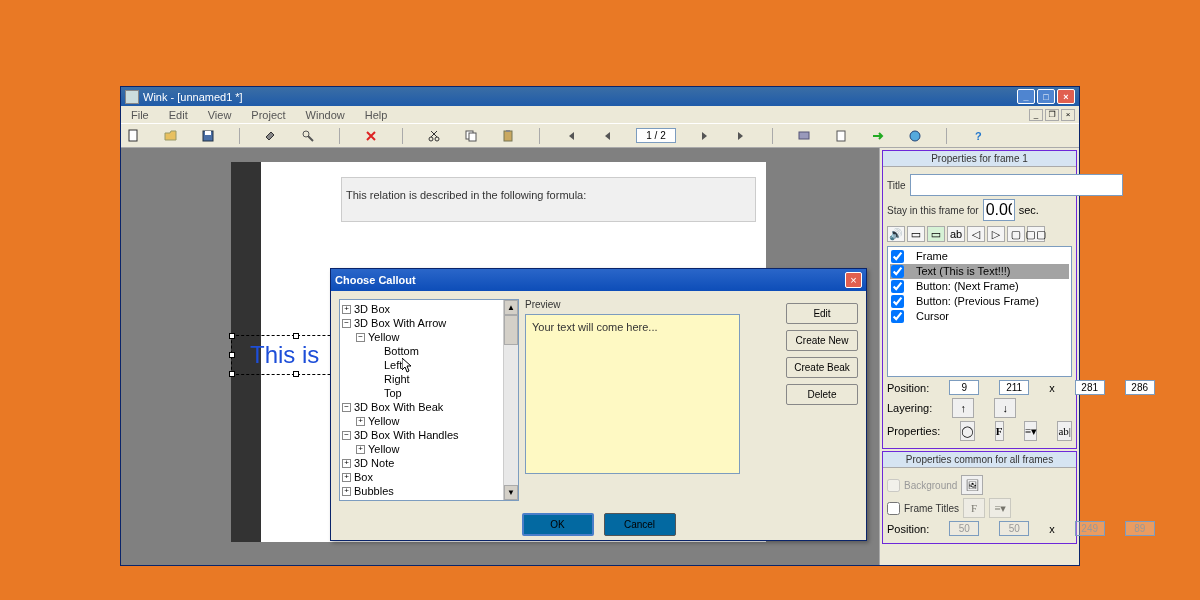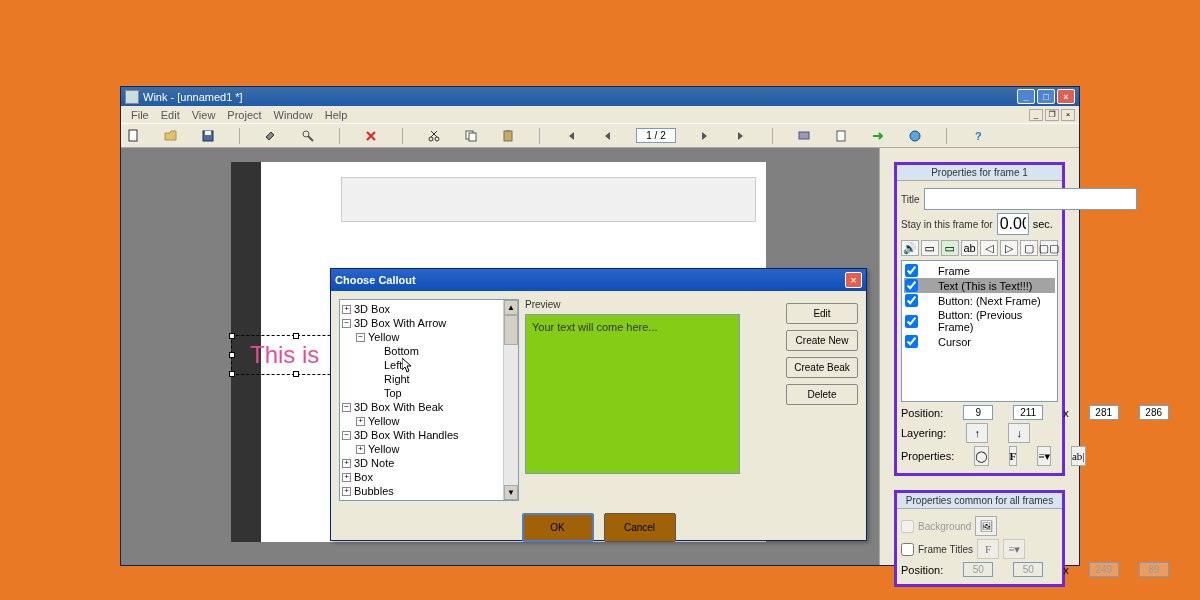--- a/index.html
+++ b/index.html
@@ -3,71 +3,71 @@
 <meta charset="utf-8">
 <style>
 *{box-sizing:border-box;margin:0;padding:0;font-family:Tahoma,Arial,sans-serif;font-size:11px}
 body{background:#e97925;width:1200px;height:600px;overflow:hidden;position:relative}
 .stage{position:absolute;left:120px;top:86px;width:960px;height:480px;background:#ece9d8;border:1px solid #0a246a}
 .titlebar{height:19px;background:linear-gradient(#3b6ea5,#1f5ba9);display:flex;align-items:center;padding:0 4px;color:#fff}
 .titlebar .icon{width:14px;height:14px;background:#cdd;margin-right:4px;border:1px solid #888}
 .titlebar .wbtns{margin-left:auto;display:flex;gap:2px}
 .wbtn{width:18px;height:15px;background:#4f85d0;border:1px solid #fff;border-radius:2px;display:flex;align-items:center;justify-content:center;color:#fff;font-size:9px;font-weight:bold;cursor:pointer}
 .wbtn.close{background:#e15f4f}
-.menubar{height:18px;background:#ece9d8;display:flex;align-items:center;padding:0 4px;gap:0;border-bottom:1px solid #fff}
+.menubar{height:18px;background:#ece9d8;display:flex;align-items:center;padding:0 4px;gap:8px;border-bottom:1px solid #fff}
 .menubar span{padding:2px 6px;color:#555;cursor:pointer}
 .mdi-btns{margin-left:auto;display:flex;gap:2px}
 .mdi-btn{width:14px;height:12px;background:#ece9d8;border:1px solid #aaa;font-size:8px;display:flex;align-items:center;justify-content:center;cursor:pointer}
 .toolbar{height:24px;background:#ece9d8;border-bottom:1px solid #aaa;display:flex;align-items:center;padding:0 4px;gap:19px}
 .tb{width:18px;height:18px;display:flex;align-items:center;justify-content:center;cursor:pointer}
 .tb svg{width:14px;height:14px}
 .tsep{width:1px;height:16px;background:#aaa;margin:0 3px}
 .pagecount{width:40px;background:#fff;border:1px solid #7c9cbf;text-align:center;padding:1px;font-size:10px}
 .workspace{position:absolute;top:61px;left:0;right:200px;bottom:0;background:#808080}
 .doc{position:absolute;left:110px;top:14px;width:535px;height:380px;background:#333;display:flex}
 .docpage{margin-left:30px;background:#fff;flex:1;position:relative}
 .docgray{position:absolute;left:80px;top:15px;right:10px;height:45px;background:#f0f0f0;border:1px solid #ccc;padding:4px;font-size:9px;color:#333;line-height:1.3}
 .calloutsel{position:absolute;left:-30px;top:173px;width:130px;height:40px;border:1px dashed #000;display:flex;align-items:center}
 .calloutsel .h{position:absolute;width:6px;height:6px;background:#fff;border:1px solid #000}
-.calloutsel .txt{color:#ec4899;font-size:24px;font-family:Arial;margin-left:18px}
+.calloutsel .txt{color:#1d4ed8;font-size:24px;font-family:Arial;margin-left:18px}
 .proppanel{position:absolute;top:61px;right:0;width:200px;bottom:0;background:#ece9d8;border-left:1px solid #aaa}
-.propsect{border:3px solid #6d28d9;margin:14px}
+.propsect{border:1px solid #6d28d9;margin:2px}
 .propsect .hd{background:#d6e4f2;text-align:center;padding:2px;border-bottom:1px solid #aaa;font-size:10px;color:#333}
 .propsect .bd{padding:4px;background:#ece9d8}
 .fld{display:flex;align-items:center;gap:4px;margin:3px 0}
 .fld label{font-size:10px;color:#333}
 .fld input[type=text]{border:1px solid #7c9cbf;padding:1px 2px;font-size:16px}
 .icrow{display:flex;gap:2px;padding:2px 0}
 .ic{width:18px;height:16px;border:1px solid #aaa;background:#f5f5f5;display:flex;align-items:center;justify-content:center;cursor:pointer}
 .chklist{background:#fff;border:1px solid #7c9cbf;padding:2px;margin:2px 0}
-.chkrow{display:flex;align-items:center;gap:20px;padding:1px}
+.chkrow{display:flex;gap:12px;padding:1px}
 .chkrow.sel{background:#a3a3a3}
 .chkrow input{margin:0}
 .smlbtn{width:22px;height:20px;border:1px solid #aaa;background:#f0f0f0;display:flex;align-items:center;justify-content:center;cursor:pointer;font-family:serif}
 .posrow{display:flex;align-items:center;gap:20px;margin:3px 0}
 .posrow input{width:30px;border:1px solid #7c9cbf;padding:1px;text-align:center;font-size:10px}
 .dialog{position:absolute;left:330px;top:268px;width:537px;height:273px;background:#ece9d8;border:1px solid #0a246a;box-shadow:2px 2px 4px rgba(0,0,0,.3)}
 .dialog .titlebar{background:linear-gradient(#2a66c9,#0d4db8);height:22px}
 .dialog .titlebar .close{width:17px;height:16px;background:#e15f4f;border:1px solid #fff;border-radius:2px;display:flex;align-items:center;justify-content:center;margin-left:auto;cursor:pointer}
 .dlgbody{padding:8px;display:flex;gap:6px;height:218px}
 .tree{width:180px;background:#fff;border:1px solid #7c9cbf;overflow:hidden;position:relative}
 .tree .scroll{position:absolute;right:0;top:0;width:15px;height:100%;background:#e8e8e8;border-left:1px solid #ccc}
 .tree .sbtn{height:15px;background:#d4d0c8;border:1px solid #aaa;font-size:8px;display:flex;align-items:center;justify-content:center}
 .tree .sthumb{position:absolute;top:15px;width:100%;height:30px;background:#d4d0c8;border:1px solid #aaa}
 .tree ul{list-style:none;padding:2px}
 .tree li{padding:1px 0;white-space:nowrap;font-size:10px;display:flex;align-items:center}
 .tree .tw{width:9px;height:9px;border:1px solid #888;margin-right:3px;display:inline-flex;align-items:center;justify-content:center;font-size:8px;line-height:1;cursor:pointer}
 .tree .ind1{padding-left:14px}.tree .ind3{padding-left:42px}
 .preview{flex:1}
 .preview .lbl{font-size:10px;color:#333;margin-bottom:4px}
-.preview .box{width:215px;height:160px;background:#84cc16;border:1px solid #7c9cbf;padding:6px;font-size:10px;color:#333}
+.preview .box{width:215px;height:160px;background:#fef9c3;border:1px solid #7c9cbf;padding:6px;font-size:10px;color:#333}
 .dlgbtns{width:72px;display:flex;flex-direction:column;gap:6px;margin-top:4px}
 .dlgbtn{height:21px;background:#ece9d8;border:1px solid #888;border-radius:2px;font-size:10px;cursor:pointer}
 .dlgfoot{display:flex;justify-content:center;gap:10px;padding:4px}
-.dlgfoot button{width:72px;height:29px;background:#a16207;border:1px solid #555;border-radius:2px;font-size:10px;cursor:pointer}
+.dlgfoot button{width:72px;height:23px;background:#0369a1;border:1px solid #555;border-radius:2px;font-size:10px;cursor:pointer}
 .dlgfoot button.def{border:2px solid #4a7ec9}
 .cursor{position:absolute;left:402px;top:358px;width:12px;height:16px;pointer-events:none;z-index:50}
 </style>
 </head>
 <body>
 
 <div class="stage">
   <div class="titlebar">
     <span class="icon"></span>
     <span>Wink - [unnamed1 *]</span>
@@ -193,20 +193,21 @@
         <svg viewBox="0 0 14 14">
           <text x="4" y="11" font-size="11" fill="#27c" font-weight="bold">?</text>
         </svg>
       </div>
   </div>
 
   <div class="workspace">
     <div class="doc">
       <div class="docpage">
         <div class="docgray">
+          <div style="margin-top:6px">This relation is described in the following formula:</div>
         </div>
         <div class="calloutsel">
           <div class="h" style="left:-3px;top:-3px"></div>
             <div class="h" style="right:-3px;top:-3px"></div>
           <div class="h" style="left:-3px;bottom:-3px"></div>
             <div class="h" style="right:-3px;bottom:-3px"></div>
           <div class="h" style="left:50%;top:-3px;margin-left:-3px"></div>
             <div class="h" style="left:50%;bottom:-3px;margin-left:-3px"></div>
           <div class="h" style="left:-3px;top:50%;margin-top:-3px"></div>
             <div class="h" style="right:-3px;top:50%;margin-top:-3px"></div>

